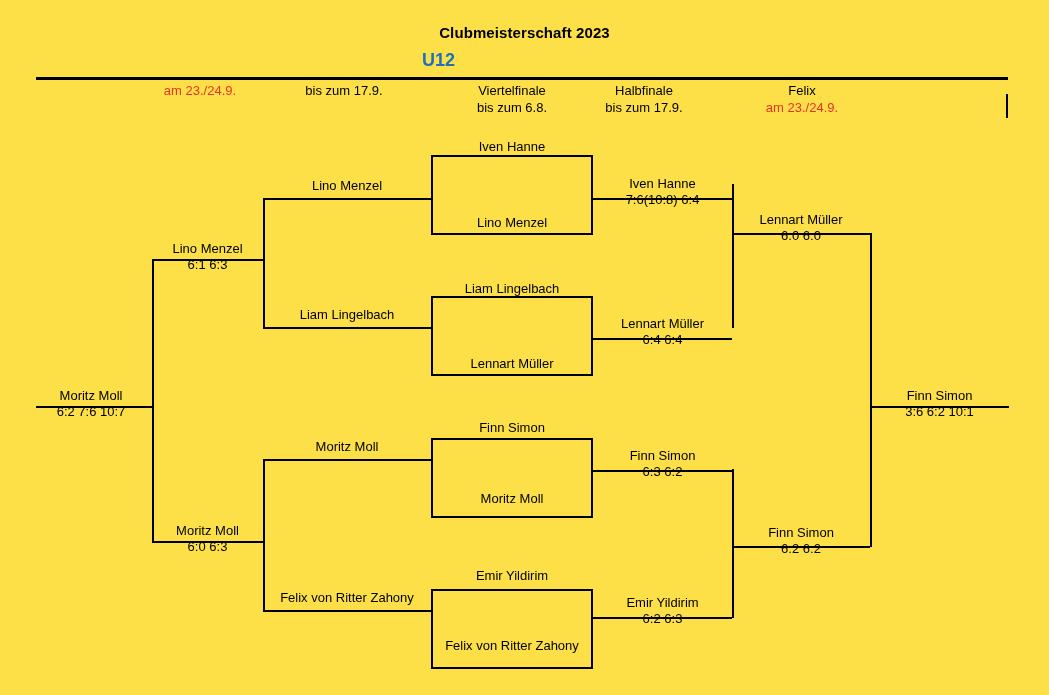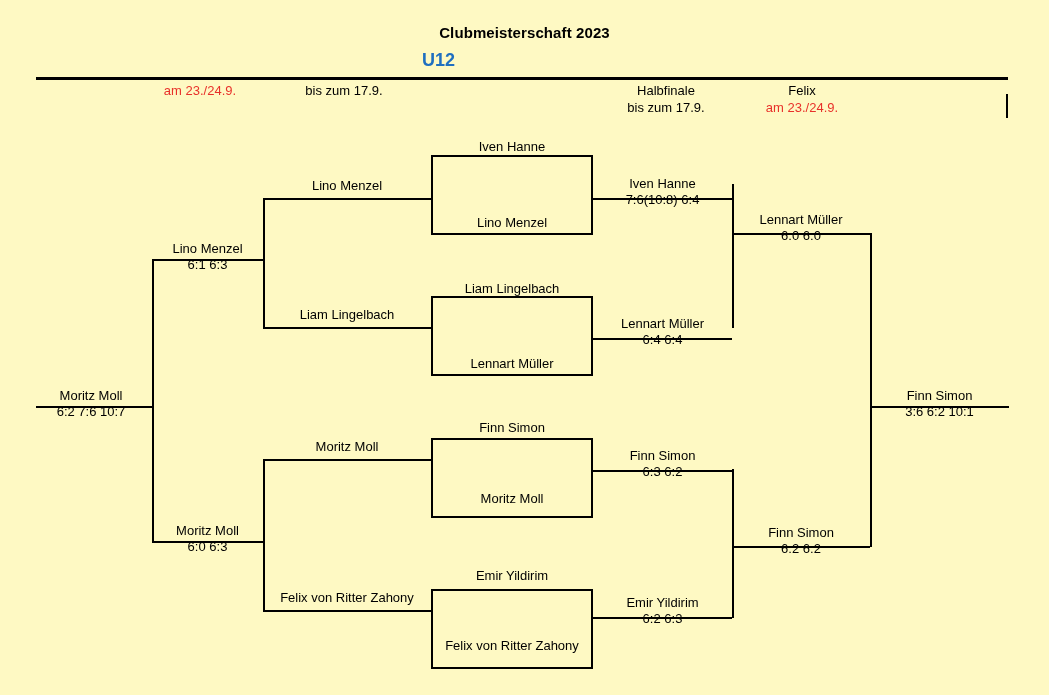--- a/index.html
+++ b/index.html
@@ -8,21 +8,21 @@
     background: #ffffff;
   }
   body {
     font-family: "Liberation Sans", sans-serif;
     color: #000000;
   }
   #page {
     position: relative;
     width: 1049px;
     height: 695px;
-    background: #fef9c3;
+    background: #fde047;
     overflow: hidden;
   }
 
   
   .doc-title {
     position: absolute;
     left: 0;
     top: 24px;
     width: 1049px;
     text-align: center;
@@ -130,22 +130,26 @@
   <div class="round-head" style="left:126px; top:82px; width:148px;">
     <span class="rh-name"></span>
     <span class="rh-date rh-red">am 23./24.9.</span>
   </div>
 
   <div class="round-head" style="left:270px; top:82px; width:148px;">
     <span class="rh-name"></span>
     <span class="rh-date">bis zum 17.9.</span>
   </div>
 
-
-  <div class="round-head" style="left:592px; top:82px; width:148px;">
+  <div class="round-head" style="left:438px; top:82px; width:148px;">
+    <span class="rh-name">Viertelfinale</span>
+    <span class="rh-date">bis zum 6.8.</span>
+  </div>
+
+  <div class="round-head" style="left:570px; top:82px; width:148px;">
     <span class="rh-name">Halbfinale</span>
     <span class="rh-date">bis zum 17.9.</span>
   </div>
 
   <div class="round-head" style="left:728px; top:82px; width:148px;">
     <span class="rh-name">Felix</span>
     <span class="rh-date rh-red">am 23./24.9.</span>
   </div>
 
   <div class="hline" style="left:36px; top:406px; width:116px;"></div>

